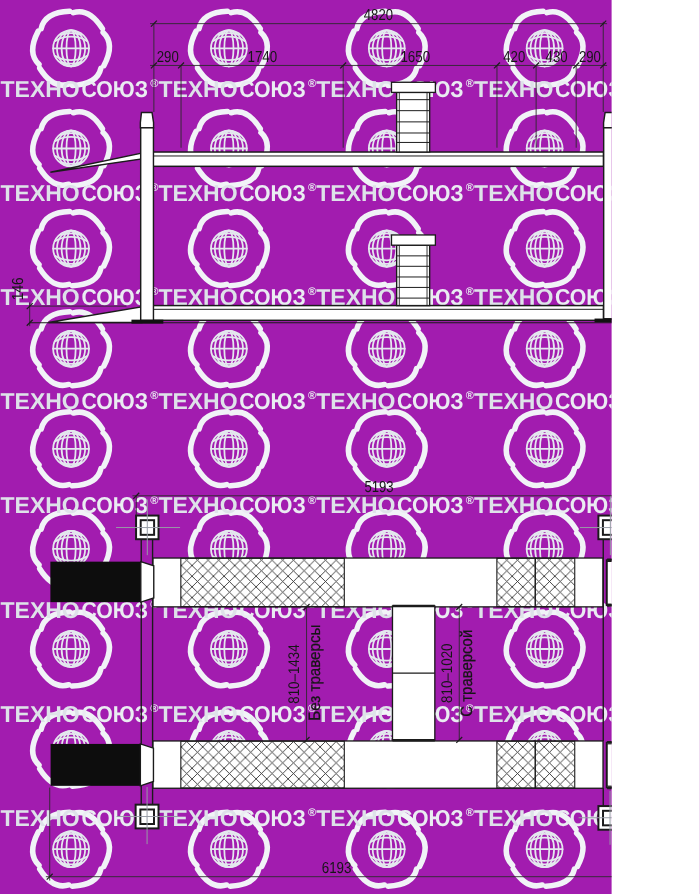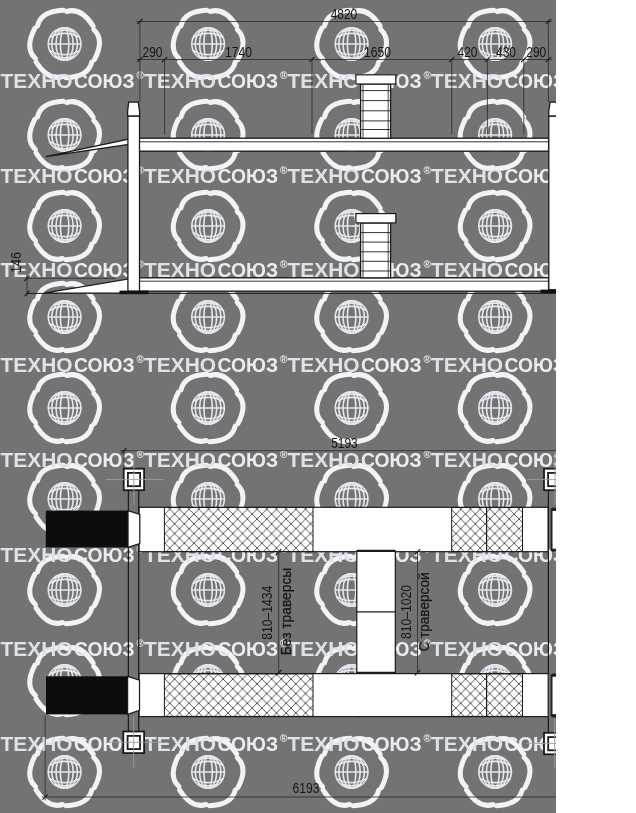--- a/index.html
+++ b/index.html
@@ -1,16 +1,16 @@
 <!DOCTYPE html>
 <html><head>
 <meta charset="utf-8">
 <style>
 html,body{margin:0;padding:0;background:#ffffff;-webkit-font-smoothing:antialiased;}
-#page{position:relative;width:556px;height:813px;overflow:hidden;background:#737373;font-family:"Liberation Sans",sans-serif;}
+#page{position:relative;width:556px;height:813px;overflow:hidden;background:#a21caf;font-family:"Liberation Sans",sans-serif;}
 #page svg{position:absolute;top:0;left:0;display:block;}
 text{font-family:"Liberation Sans",sans-serif;}
 </style>
 </head>
 <body>
 <div id="page">
 <svg width="636" height="813" viewBox="0 0 636 813">
 <defs>
 <pattern id="xh" width="9.7" height="9.7" patternUnits="userSpaceOnUse">
 <path d="M-2-2L11.7 11.7M11.7-2L-2 11.7" stroke="#2e2e2e" stroke-width="0.8" fill="none"></path>

